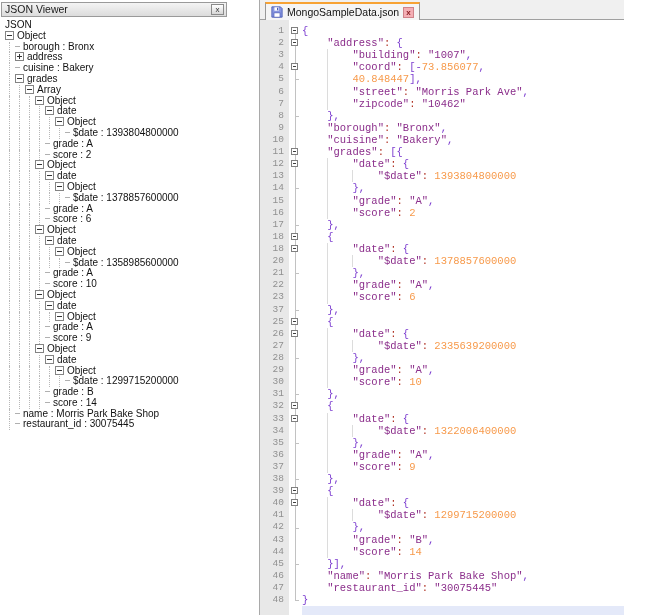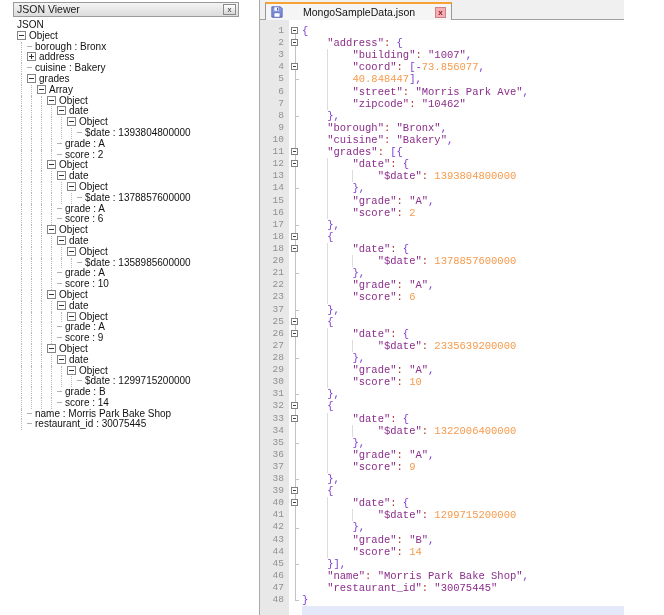--- a/index.html
+++ b/index.html
@@ -3,21 +3,21 @@
 <meta charset="utf-8">
 <style>
   :root{
     --ck:#8B2E8B; --cc:#B13527; --co:#7D3FD0; --cn:#F79A4B;
     --marginbg:#E8E8E8; --numcol:#909090; --accent:#F7A233;
   }
   *{box-sizing:border-box;margin:0;padding:0}
   html,body{width:664px;height:615px;overflow:hidden;background:#fff;
     font-family:"Liberation Sans",sans-serif}
   
-  .panel{position:absolute;left:12px;top:0;width:228px;height:615px;background:#fff}
+  .panel{position:absolute;left:0;top:0;width:228px;height:615px;background:#fff}
   .panel-header{position:absolute;left:1px;top:2px;right:1px;height:15px;
     background:linear-gradient(#f4f4f4,#dcdcdc);border:1px solid #9a9a9a;
     font-size:10.5px;color:#1a1a1a;line-height:13px;padding-left:3px}
   .panel-close{position:absolute;right:2px;top:1px;width:13px;height:11px;
     background:linear-gradient(#fff,#d6d6d6);border:1px solid #8a8a8a;
     font-size:8px;line-height:9px;text-align:center;color:#333;cursor:pointer}
   .tree{position:absolute;left:2px;top:20px;right:0;bottom:0;overflow:hidden;
     font-size:10px;color:#111}
   .trow{position:relative;height:10.8px;line-height:10.8px;white-space:nowrap}
   .tg{position:absolute;top:0;bottom:0;border-left:1px dotted #b8b8b8}
@@ -26,21 +26,21 @@
   .box::after{content:"";position:absolute;left:1px;right:1px;top:3px;height:1px;background:#333}
   .box.plus::before{content:"";position:absolute;top:1px;bottom:1px;left:3px;width:1px;background:#333}
   .dash{display:inline-block;width:5px;height:1px;background:#b0b0b0;
     margin-right:3px;vertical-align:3px}
   
   .editor{position:absolute;left:259px;top:0;width:365px;height:615px;
     border-left:1px solid #a9a9a9;background:#fff}
   .tabbar{position:absolute;left:0;top:0;right:0;height:20px;background:#F0F0F0;
     border-bottom:1px solid #a0a0a0}
   .tab{position:absolute;left:5px;top:2px;height:18px;display:flex;align-items:center;
-    gap:20px;padding:0 5px;background:#f5f5f5;border:1px solid #989898;border-bottom:none;
+    gap:4px;padding:0 5px;background:#f5f5f5;border:1px solid #989898;border-bottom:none;
     border-top:2px solid var(--accent);font-size:10.5px;color:#111;cursor:pointer}
   .tab-close{width:11px;height:11px;background:#F4AEB4;border:1px solid #cf8289;
     color:#8b1f24;font-size:8px;font-weight:bold;line-height:9px;text-align:center;cursor:pointer}
   .code-area{position:absolute;left:0;top:20px;right:0;bottom:0;background:#fff;overflow:hidden}
   .mnum{position:absolute;left:0;top:0;bottom:0;width:29px;background:var(--marginbg)}
   .mfold{position:absolute;left:29px;top:0;bottom:0;width:13px;background:#fff}
   .mcode{position:absolute;left:42px;top:0;right:0;bottom:0}
   .col-inner{padding-top:5px}
   .num{height:12.12px;line-height:12.12px;text-align:right;padding-right:5px;
     font-family:"Liberation Mono",monospace;font-size:9.5px;color:var(--numcol)}

